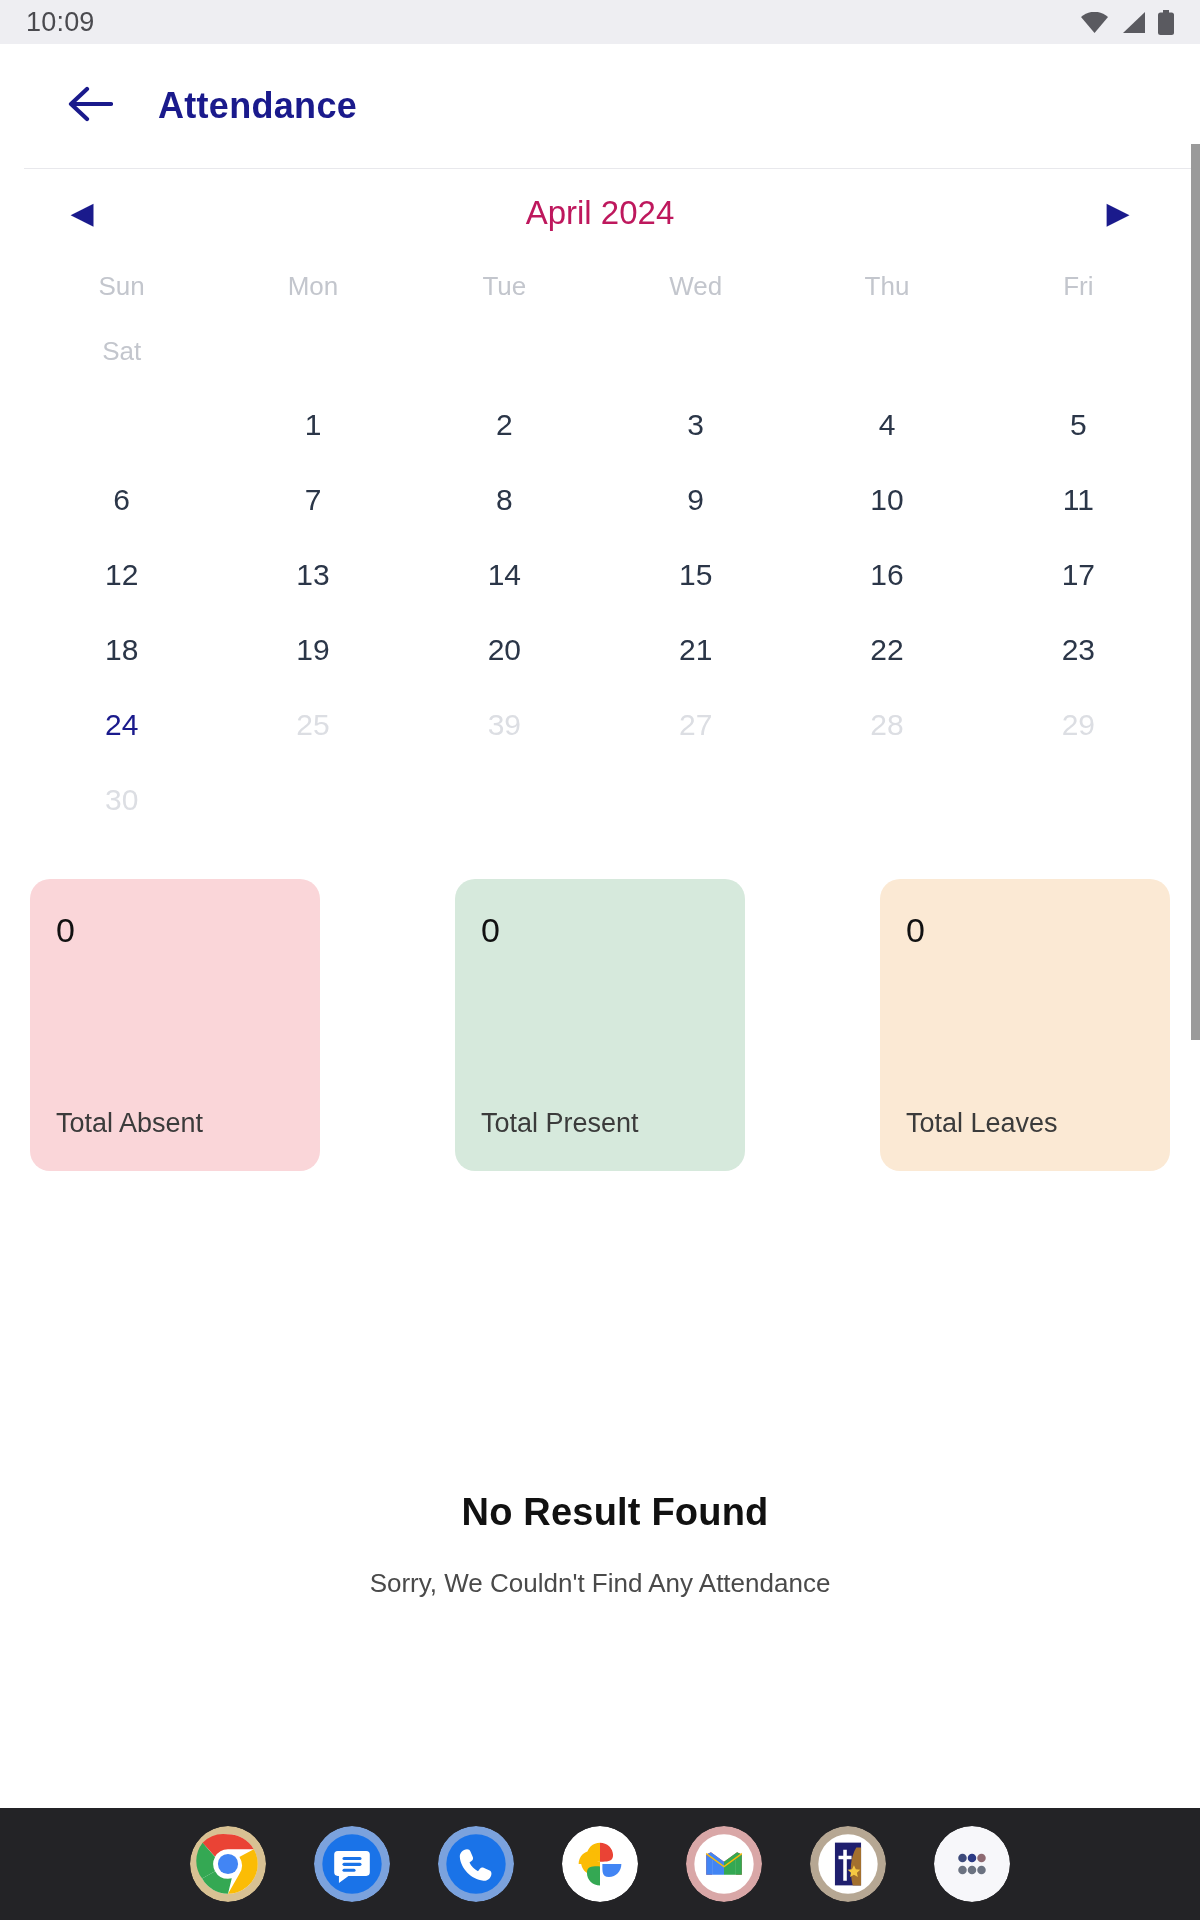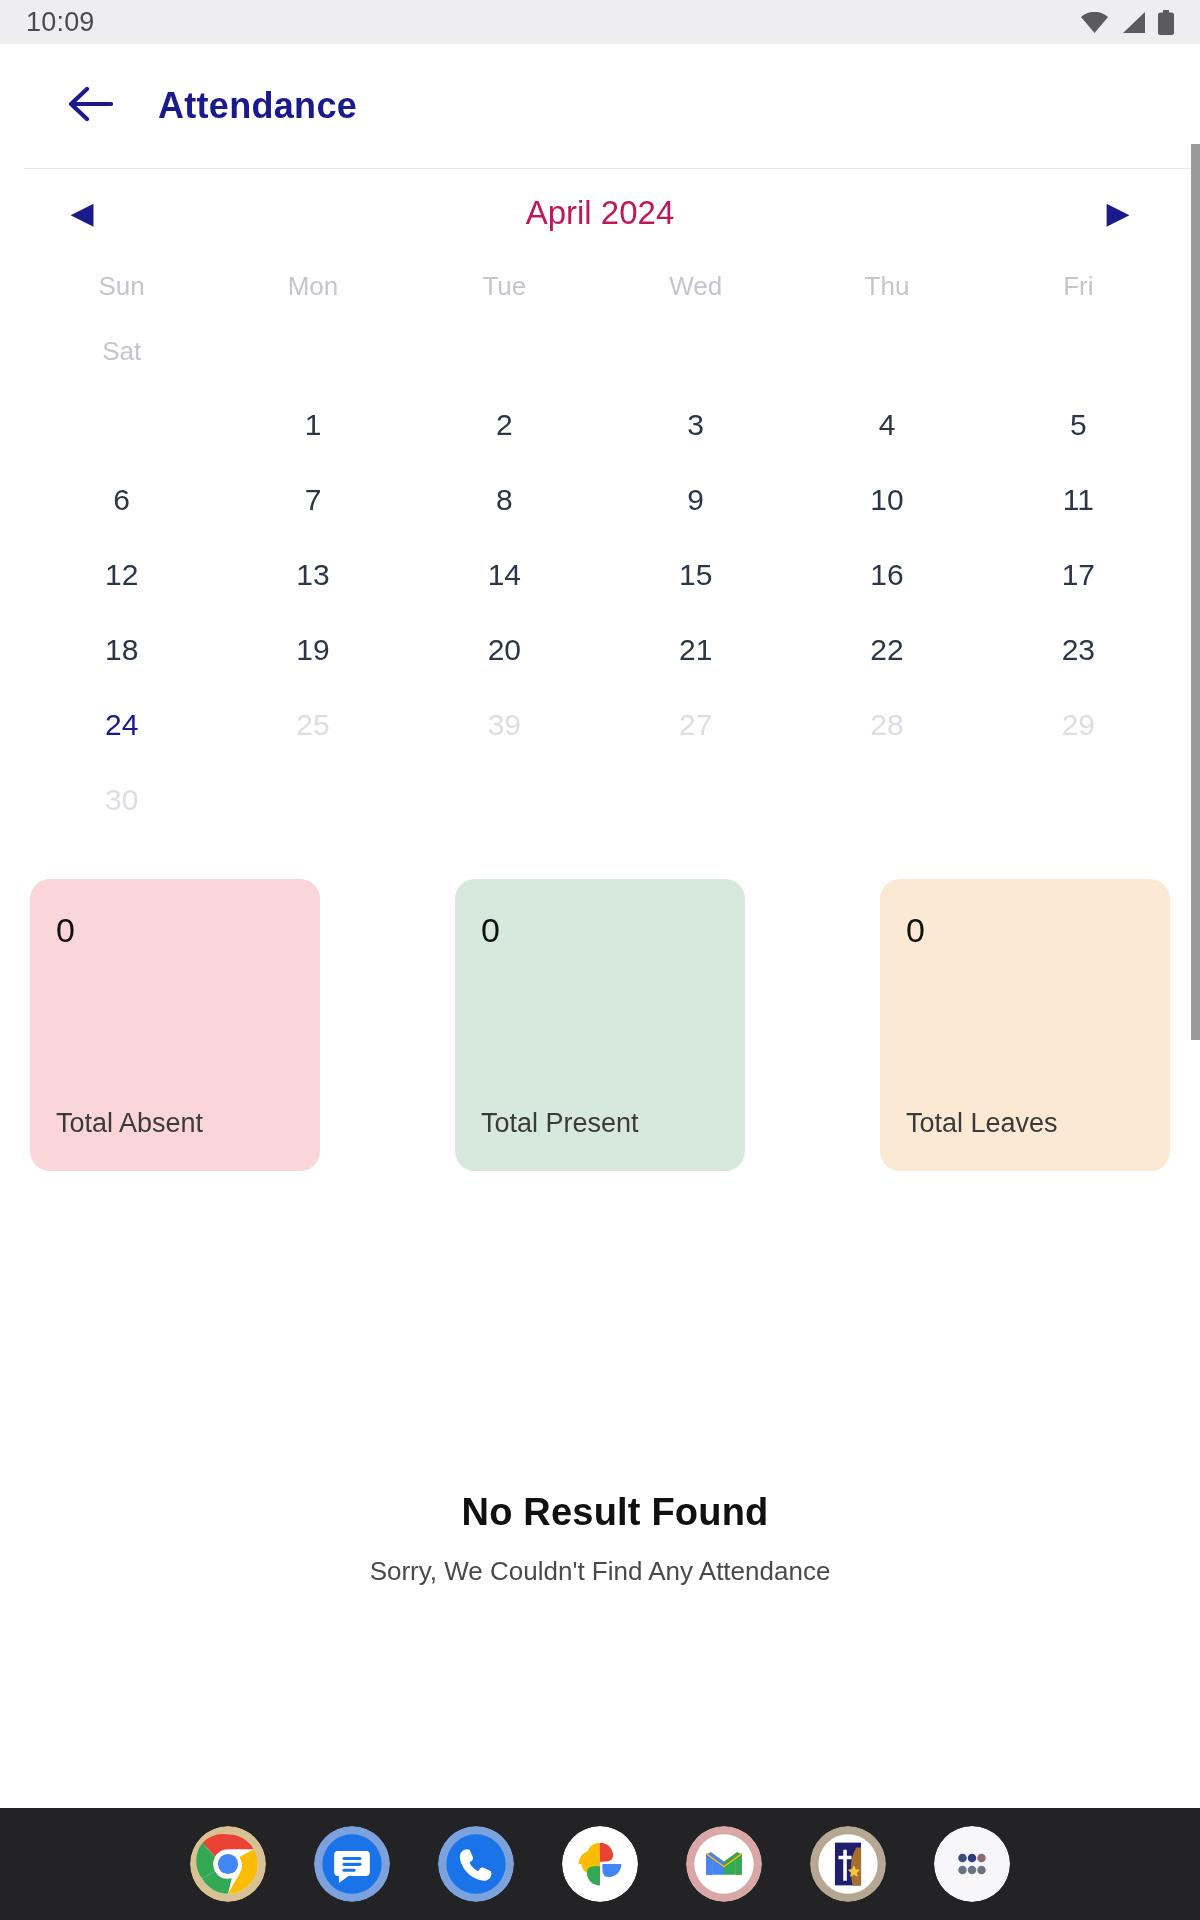--- a/index.html
+++ b/index.html
@@ -64,21 +64,21 @@
     width:290px; height:292px; border-radius:20px;
     padding:32px 26px; display:flex; flex-direction:column;
     justify-content:space-between;
   }
   .card-value { font-size:34px; color:#111; }
   .card-label { font-size:27px; color:#3b3b3b; }
 
   
   .empty { text-align:center; margin-top:320px; }
   .empty-title { font-size:38px; font-weight:bold; color:#111; letter-spacing:.2px;margin-left:30px; }
-  .empty-sub { font-size:26px; color:#4a4a4a; margin-top:22px; }
+  .empty-sub { font-size:26px; color:#4a4a4a; margin-top:34px; }
 
   
   .scrollbar {
     position:absolute; right:0; top:144px; width:9px; height:896px;
     background:#9a9a9a; border-radius:0;
   }
 
   
   .dock {
     position:absolute; bottom:0; left:0; width:1200px; height:112px;

